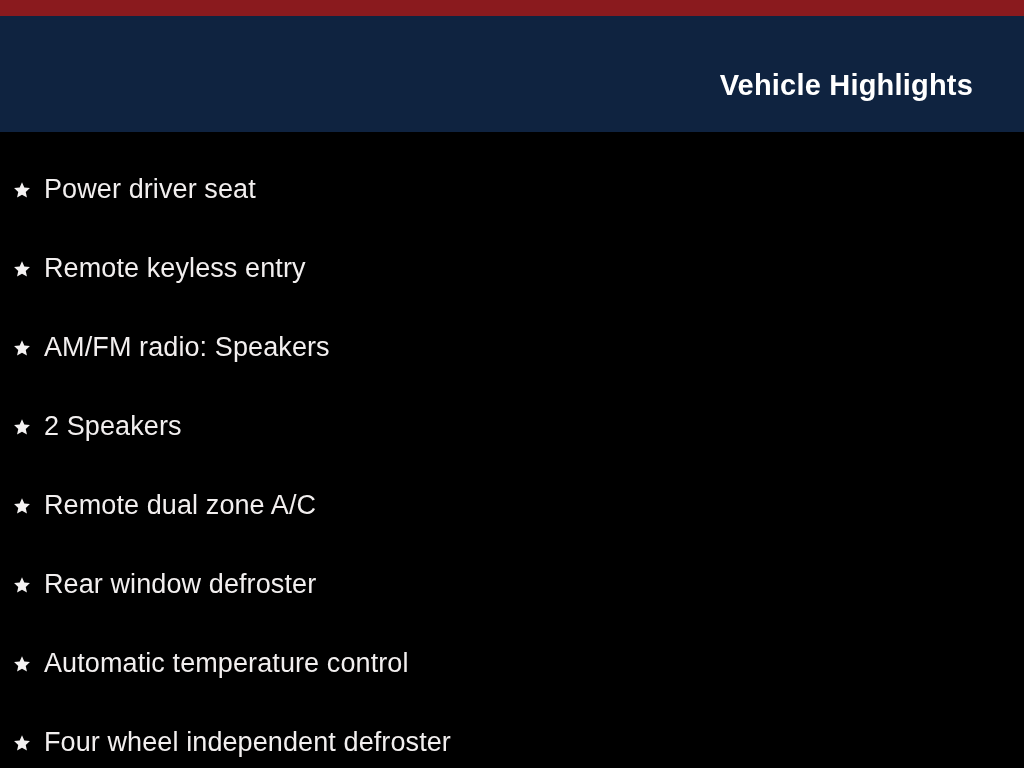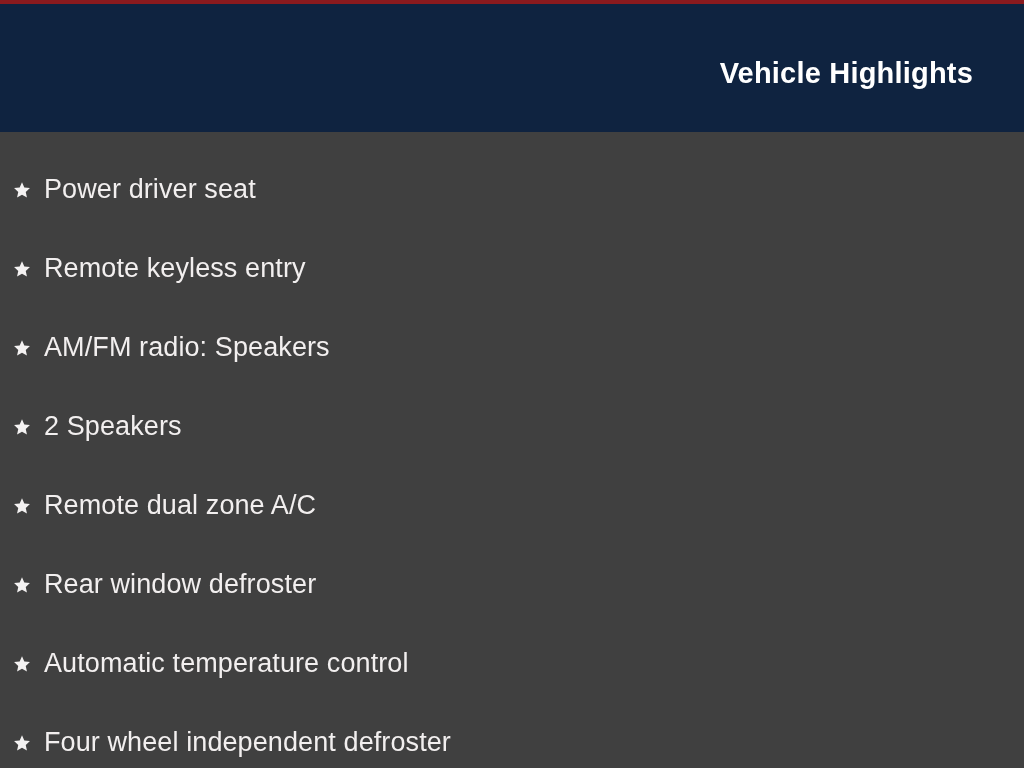--- a/index.html
+++ b/index.html
@@ -19,21 +19,21 @@
     position: relative;
     width: 1024px;
     height: 768px;
     background: #8A1A1E;
     overflow: hidden;
   }
 
   
   .header-band {
     position: absolute;
-    top: 4px;
+    top: 16px;
     left: 0;
     width: 1024px;
     height: 132px;
     background: #0F2340;
     display: flex;
     align-items: center;
     justify-content: flex-end;
   }
 
   .slide-title {
@@ -47,21 +47,21 @@
     white-space: nowrap;
   }
 
   
   .body-area {
     position: absolute;
     top: 132px;
     left: 0;
     width: 1024px;
     height: 636px;
-    background: #404040;
+    background: #000000;
     padding-top: 18px;
   }
 
   .bullet-list {
     list-style: none;
     margin: 0;
     padding: 0;
   }
 
   .bullet-item {

